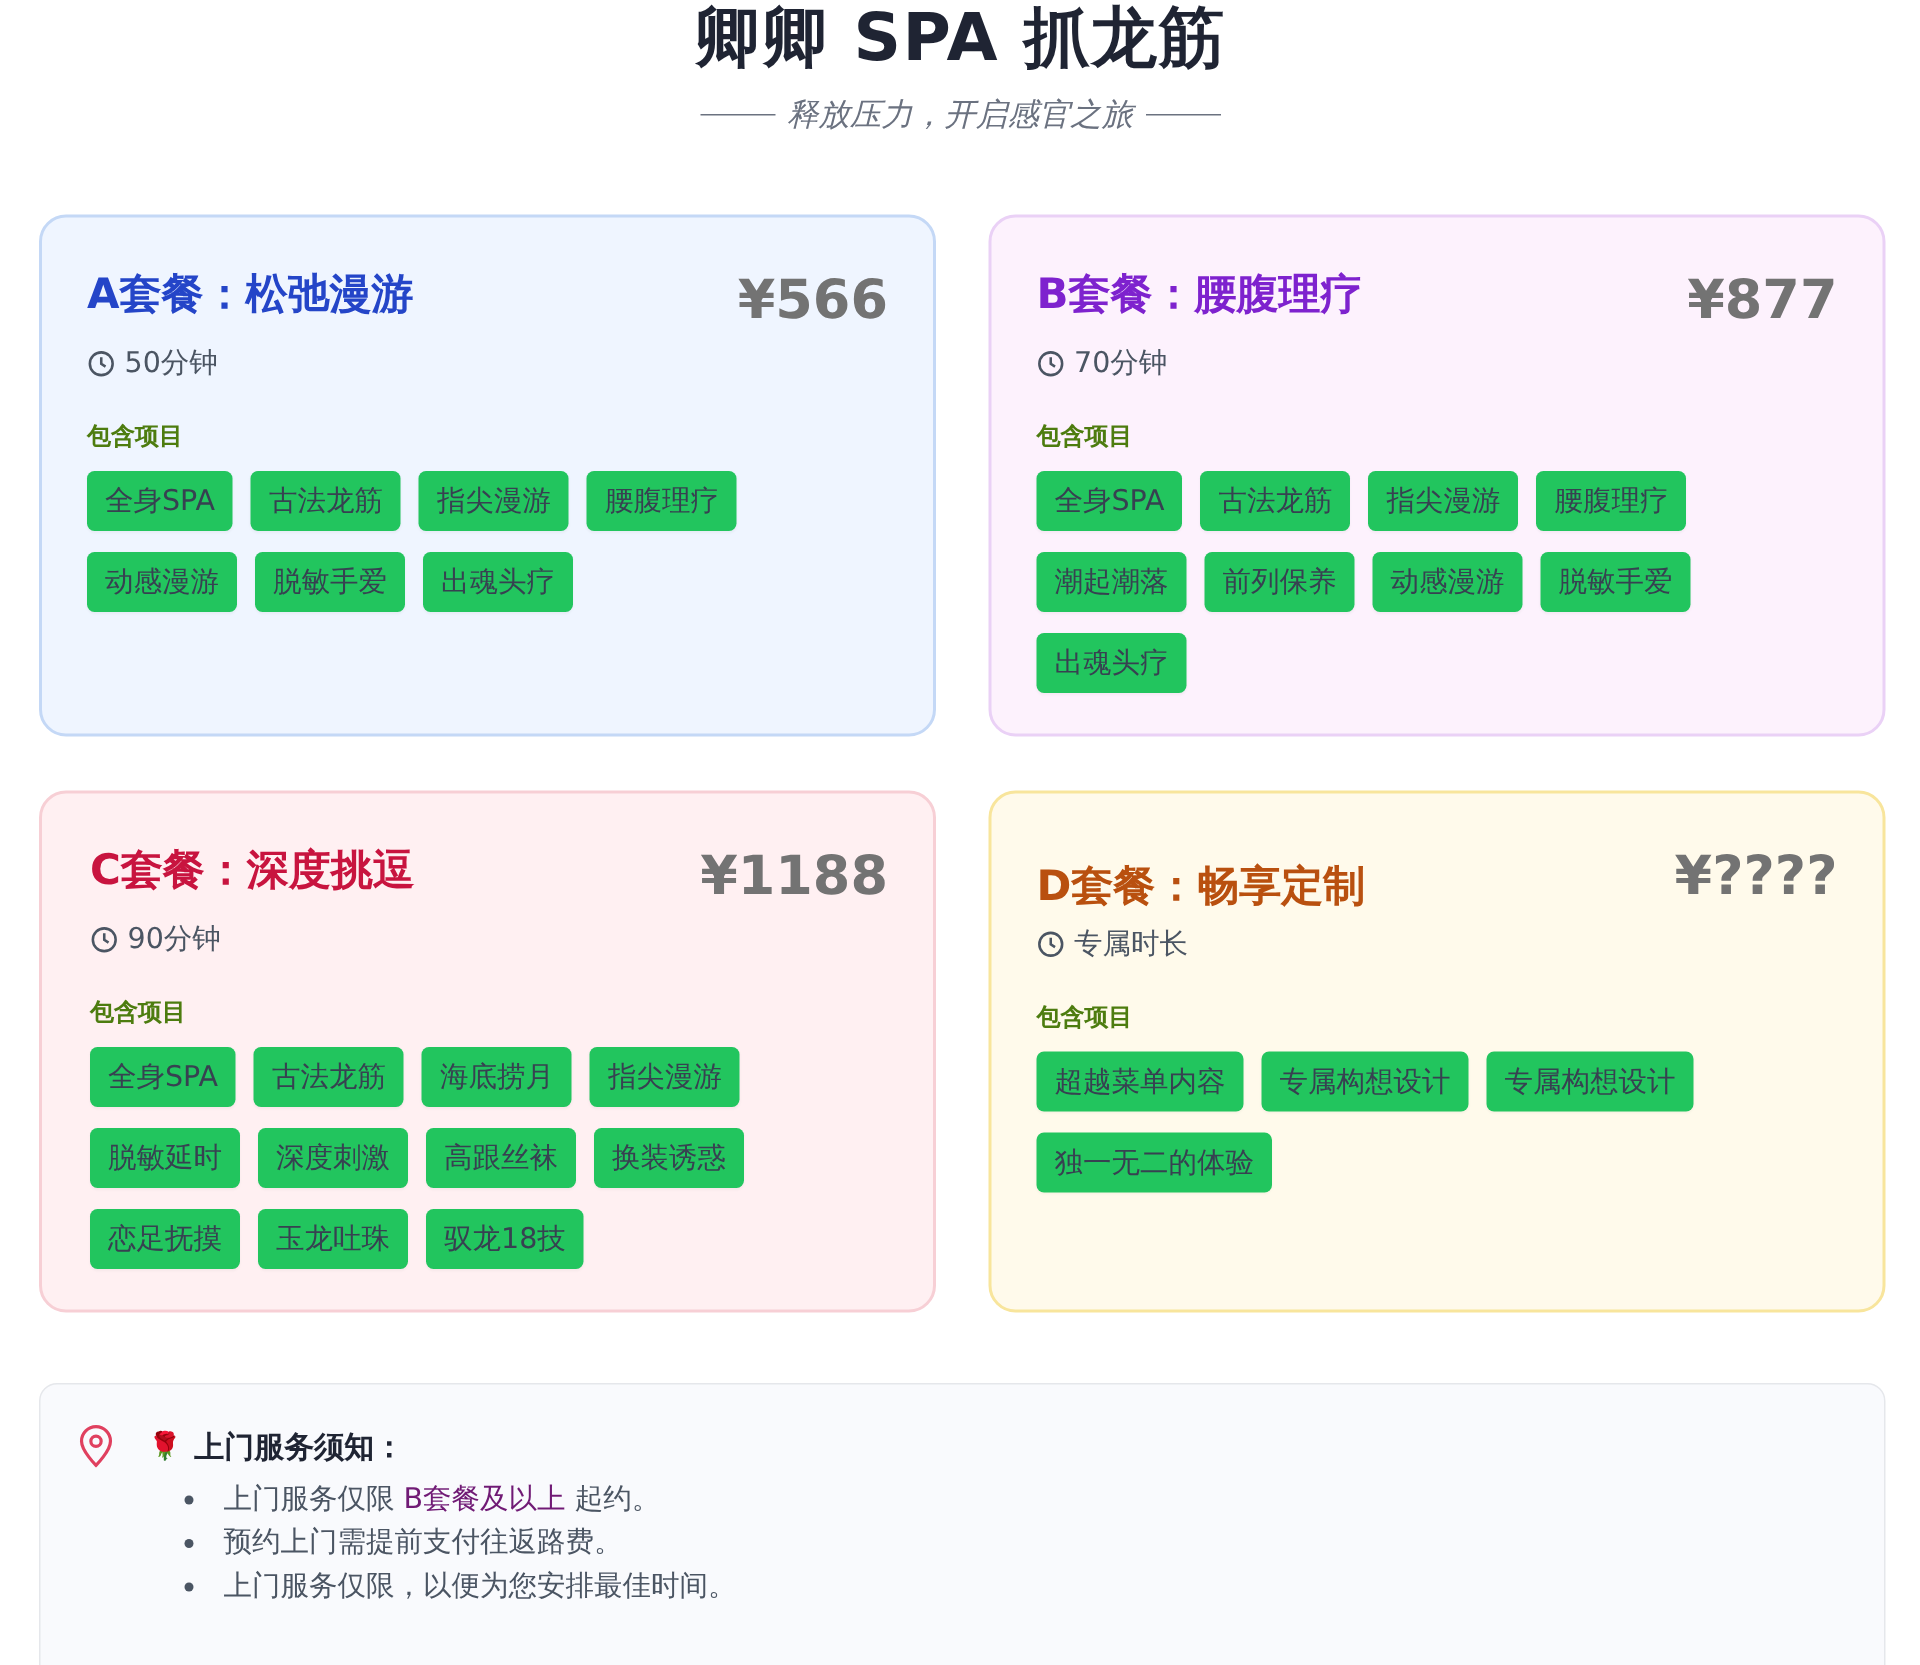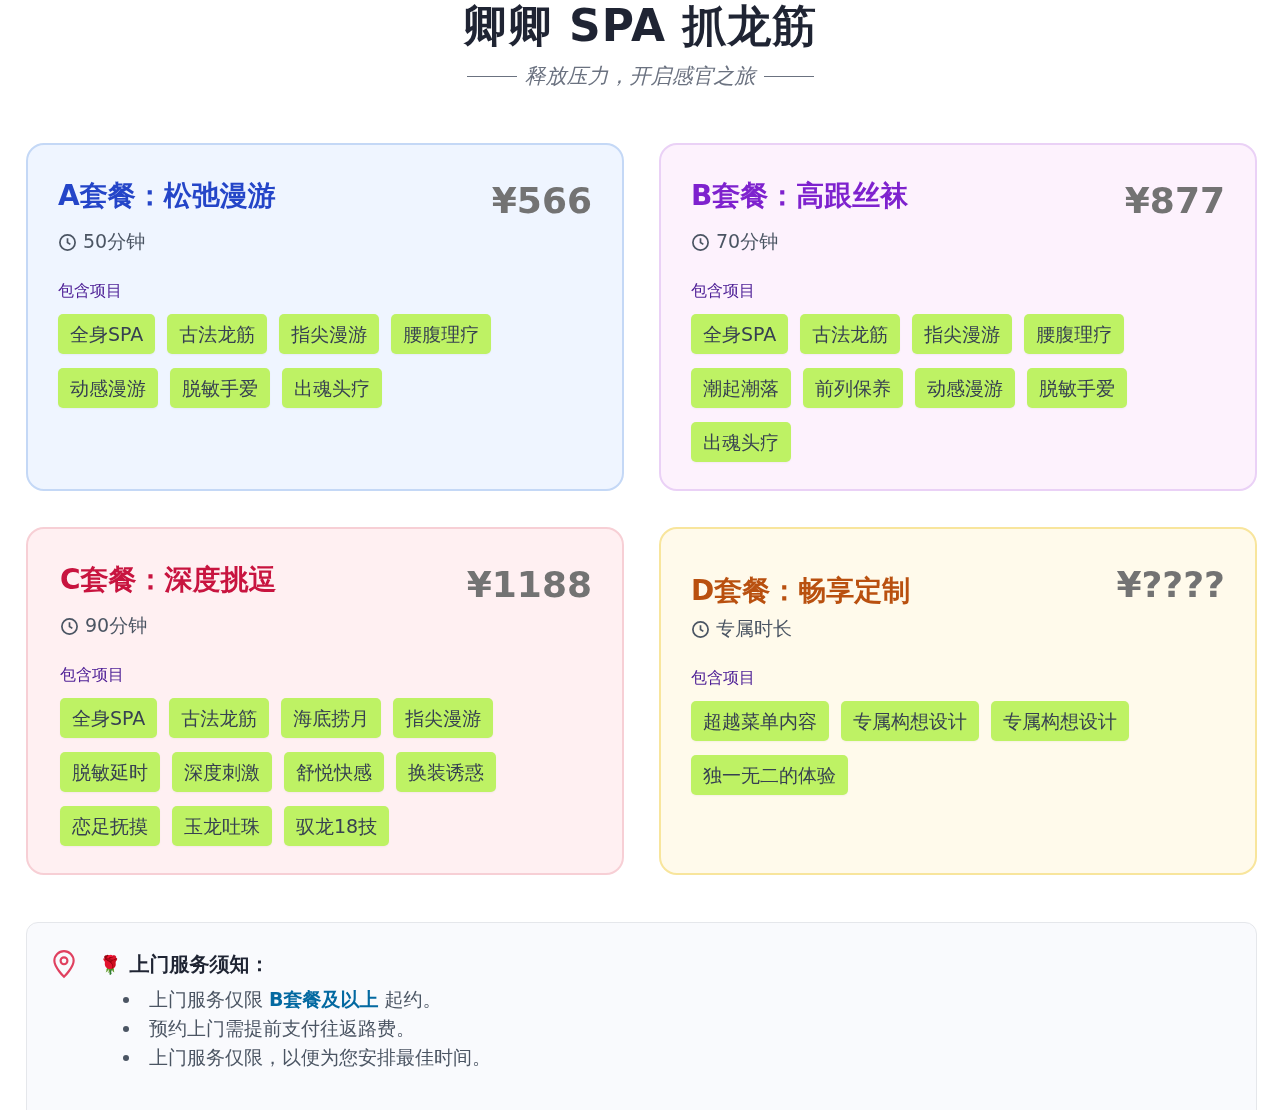--- a/index.html
+++ b/index.html
@@ -36,43 +36,43 @@
   .card.d { background: #fffaeb; border-color: #f8e59c; }
   .card-top { display: flex; justify-content: space-between; align-items: flex-start; }
   .card-title { font-size: 28px; font-weight: 700; line-height: 38px; }
   .a .card-title { color: #2445c8; }
   .b .card-title { color: #7e22ce; }
   .c .card-title { color: #c8143f; }
   .d .card-title { color: #b9500f; margin-top: 11px; }
   .price { font-size: 36px; font-weight: 700; color: #737373; line-height: 44px; padding-top: 2px; }
   .duration { display: flex; align-items: center; gap: 6px; font-size: 19px; color: #4b5563; margin-top: 6px; text-align: center; }
   .duration svg { width: 19px; height: 19px; }
-  .incl-label { font-size: 16px; font-weight: 400; color: #4c1d95; margin-top: 26px; }
+  .incl-label { font-size: 16px; font-weight: 700; color: #4d7c0f; margin-top: 26px; }
   .tags { display: flex; flex-wrap: wrap; gap: 14px 12px; margin-top: 12px; }
   .tag {
-    background: #bef264; border-radius: 5px; padding: 0 12px;
+    background: #22c55e; border-radius: 5px; padding: 0 12px;
     height: 40px; line-height: 40px; font-size: 19px; color: #374151;
     box-shadow: 0 1px 2px rgba(0,0,0,0.04);
   }
 
   .notice {
     position: absolute; left: 26px; top: 922px; width: 1231px; height: 200px;
     background: #f9fafd; border: 1px solid #e5e7eb; border-radius: 12px;
     padding: 26px 24px 0 24px;
   }
   .notice-head { display: flex; align-items: center; }
   .pin { width: 26px; height: 30px; }
   .rose { font-size: 18px; margin-left: 22px; }
   .notice-title { font-size: 20px; font-weight: 700; color: #1f2433; margin-left: 8px; }
   .notice-list { list-style: none; margin-left: 70px; margin-top: 6px; }
   .notice-list li { font-size: 19px; color: #4b5563; line-height: 29px; position: relative; padding-left: 28px; }
   .notice-list li::before {
     content: ""; position: absolute; left: 2px; top: 12px; width: 6px; height: 6px; border-radius: 50%; background: #4b5563;
   }
-  .hl { color: #0369a1; font-weight: 700; }
+  .hl { color: #701a75; font-weight: 400; }
 </style>
 </head>
 <body>
 
 <div class="header">
   <h1 class="title">卿卿 SPA 抓龙筋</h1>
   <div class="subtitle">
     <span class="dash"></span>
     <span>释放压力，开启感官之旅</span>
     <span class="dash"></span>
@@ -98,21 +98,21 @@
         <span class="tag">古法龙筋</span>
         <span class="tag">指尖漫游</span>
         <span class="tag">腰腹理疗</span>
         <span class="tag">动感漫游</span>
         <span class="tag">脱敏手爱</span>
         <span class="tag">出魂头疗</span>
       </div>
     </div>
     <div class="card b">
     <div class="card-top">
-      <div class="card-title">B套餐：高跟丝袜</div>
+      <div class="card-title">B套餐：腰腹理疗</div>
       <div class="price">¥877</div>
     </div>
     <div class="duration">
       <svg viewBox="0 0 20 20" fill="none" stroke="#4b5563" stroke-width="1.8">
           <circle cx="10" cy="10" r="8"></circle>
           <path d="M10 5.5 V10 L13 12"></path>
         </svg>
         <span>70分钟</span>
     </div>
     <div class="incl-label">包含项目</div>
@@ -141,21 +141,21 @@
         <span>90分钟</span>
     </div>
     <div class="incl-label">包含项目</div>
     <div class="tags">
         <span class="tag">全身SPA</span>
         <span class="tag">古法龙筋</span>
         <span class="tag">海底捞月</span>
         <span class="tag">指尖漫游</span>
         <span class="tag">脱敏延时</span>
         <span class="tag">深度刺激</span>
-        <span class="tag">舒悦快感</span>
+        <span class="tag">高跟丝袜</span>
         <span class="tag">换装诱惑</span>
         <span class="tag">恋足抚摸</span>
         <span class="tag">玉龙吐珠</span>
         <span class="tag">驭龙18技</span>
       </div>
     </div>
     <div class="card d">
     <div class="card-top">
       <div class="card-title">D套餐：畅享定制</div>
       <div class="price">¥????</div>

